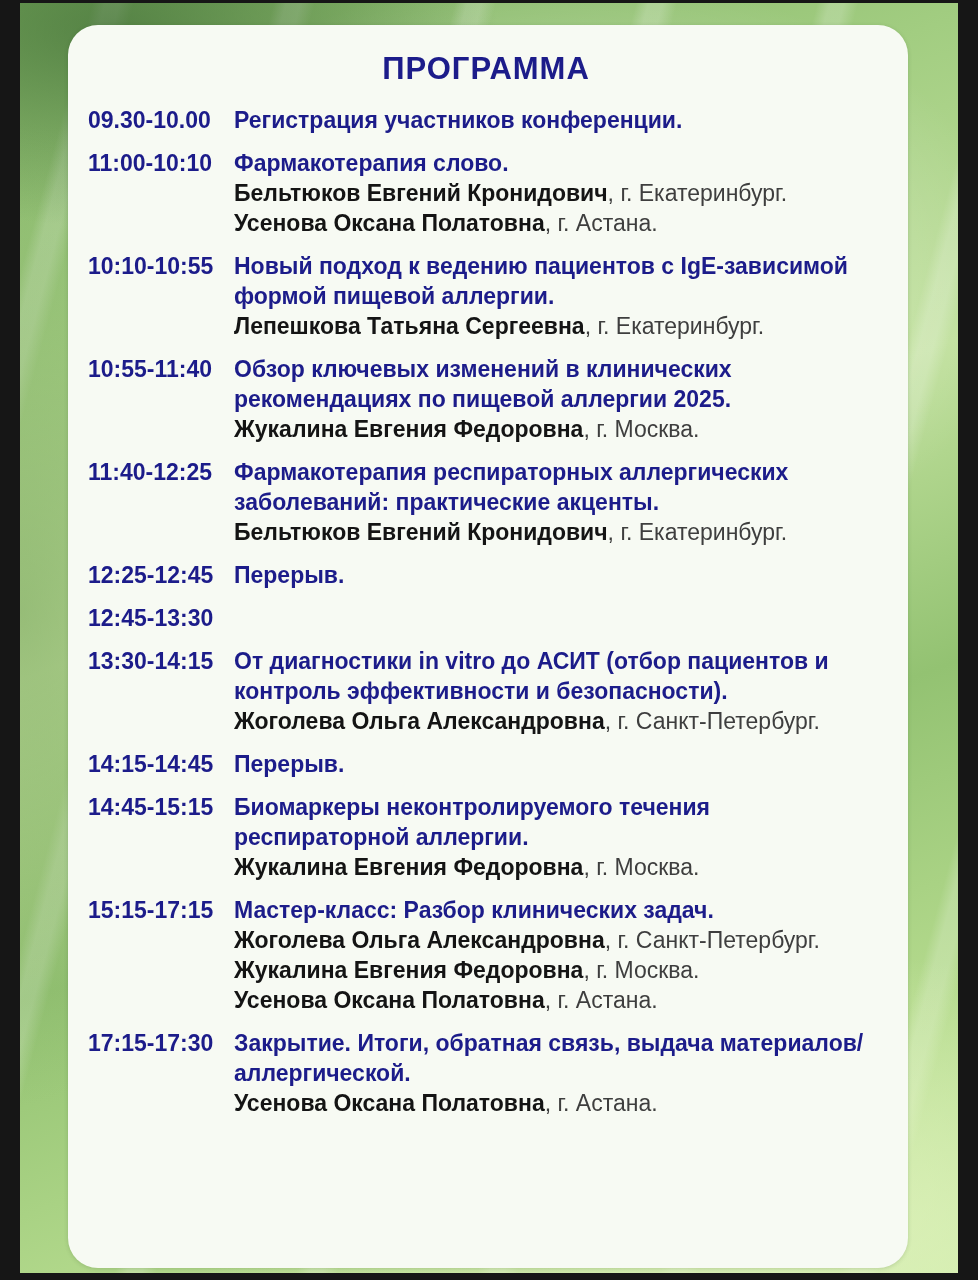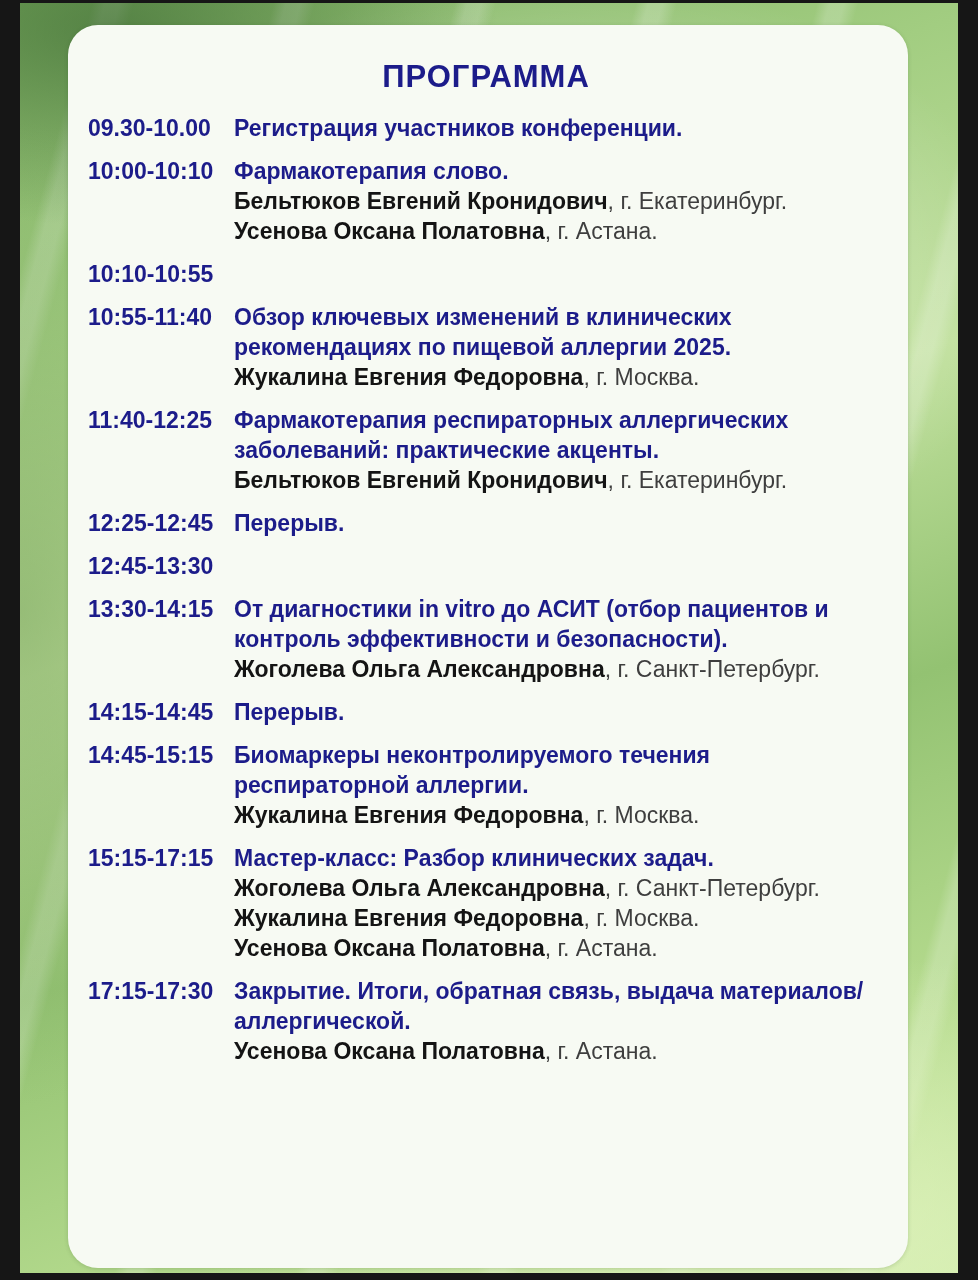--- a/index.html
+++ b/index.html
@@ -46,21 +46,21 @@
     border-radius: 30px;
     padding: 24px 24px 20px 20px;
     box-shadow: 0 1px 4px rgba(40,70,30,0.18);
   }
   .page-title {
     text-align: center;
     color: #1c1c8a;
     font-size: 31px;
     font-weight: 700;
     letter-spacing: 1px;
-    margin: 10px 0 18px 0;
+    margin: 2px 0 18px 0;
   }
   .schedule-list { }
   .schedule-row {
     display: flex;
     align-items: flex-start;
     margin-bottom: 13px;
   }
   .session-time {
     flex: 0 0 140px;
     color: #1c1c8a;
@@ -102,30 +102,34 @@
     <div class="page-title">ПРОГРАММА</div>
     <div class="schedule-list" id="schedule-list">
   <div class="schedule-row">
     <div class="session-time">09.30-10.00</div>
     <div class="session-content">
       <div class="session-title">Регистрация участников конференции.</div>
     </div>
   </div>
 
   <div class="schedule-row">
-    <div class="session-time">10:00-10:10</div>
+    <div class="session-time">11:00-10:10</div>
     <div class="session-content">
       <div class="session-title">Фармакотерапия слово.</div>
     <div class="speaker-line"><span class="speaker-name">Бельтюков Евгений Кронидович</span><span class="speaker-city">, г. Екатеринбург.</span></div>
             <div class="speaker-line"><span class="speaker-name">Усенова Оксана Полатовна</span><span class="speaker-city">, г. Астана.</span></div>
           </div>
   </div>
 
   <div class="schedule-row">
     <div class="session-time">10:10-10:55</div>
+    <div class="session-content">
+      <div class="session-title">Новый подход к ведению пациентов с IgE-зависимой формой пищевой аллергии.</div>
+    <div class="speaker-line"><span class="speaker-name">Лепешкова Татьяна Сергеевна</span><span class="speaker-city">, г. Екатеринбург.</span></div>
+          </div>
   </div>
 
   <div class="schedule-row">
     <div class="session-time">10:55-11:40</div>
     <div class="session-content">
       <div class="session-title">Обзор ключевых изменений в клинических рекомендациях по пищевой аллергии 2025.</div>
     <div class="speaker-line"><span class="speaker-name">Жукалина Евгения Федоровна</span><span class="speaker-city">, г. Москва.</span></div>
           </div>
   </div>
 

